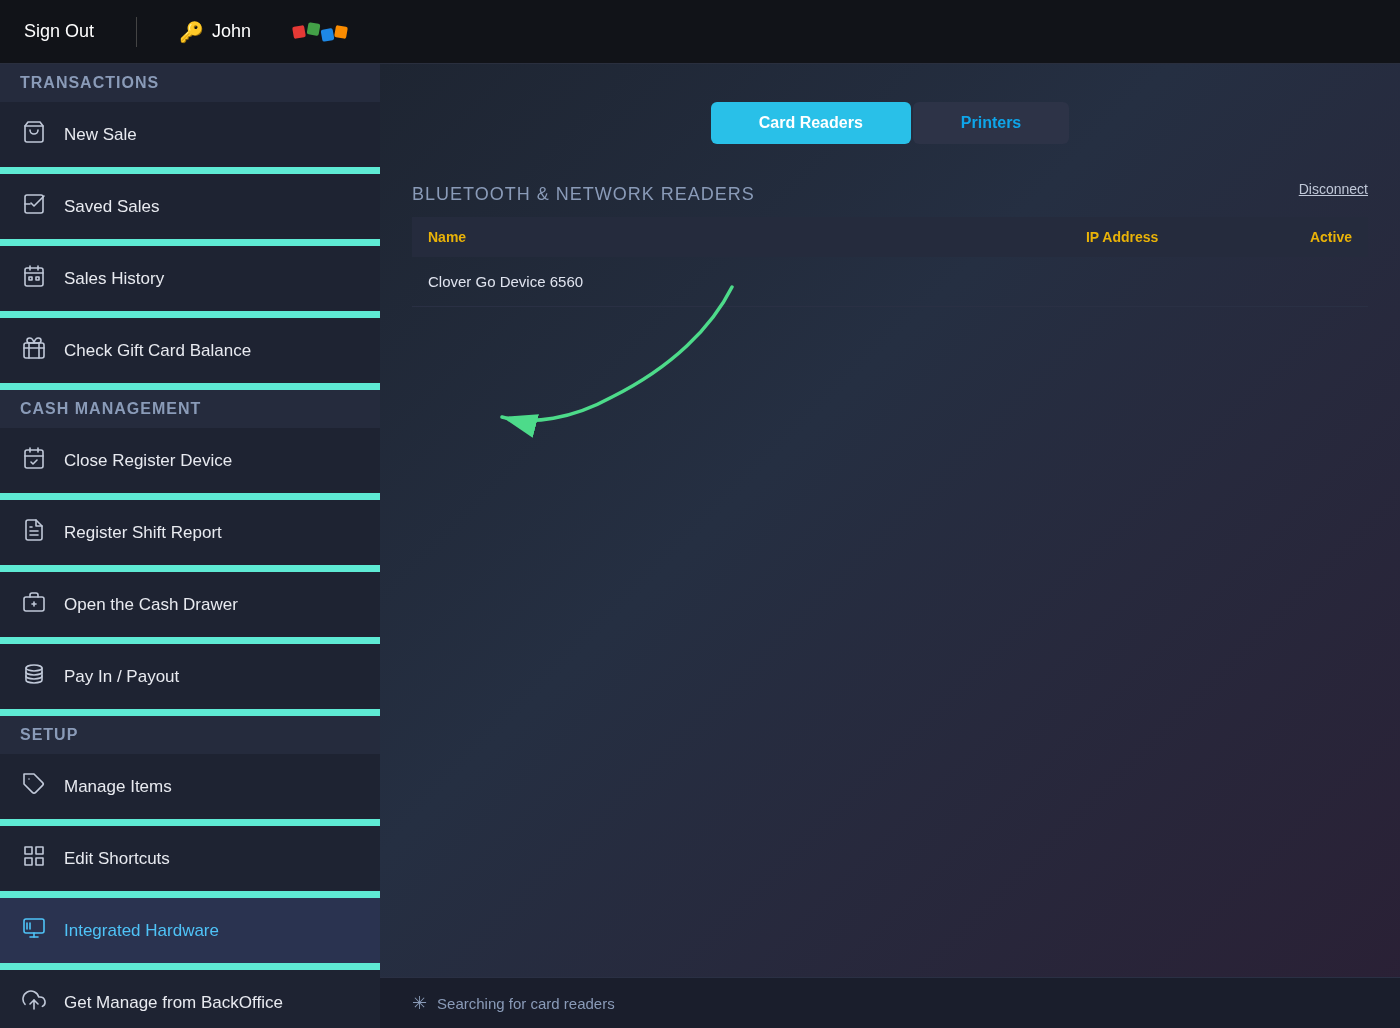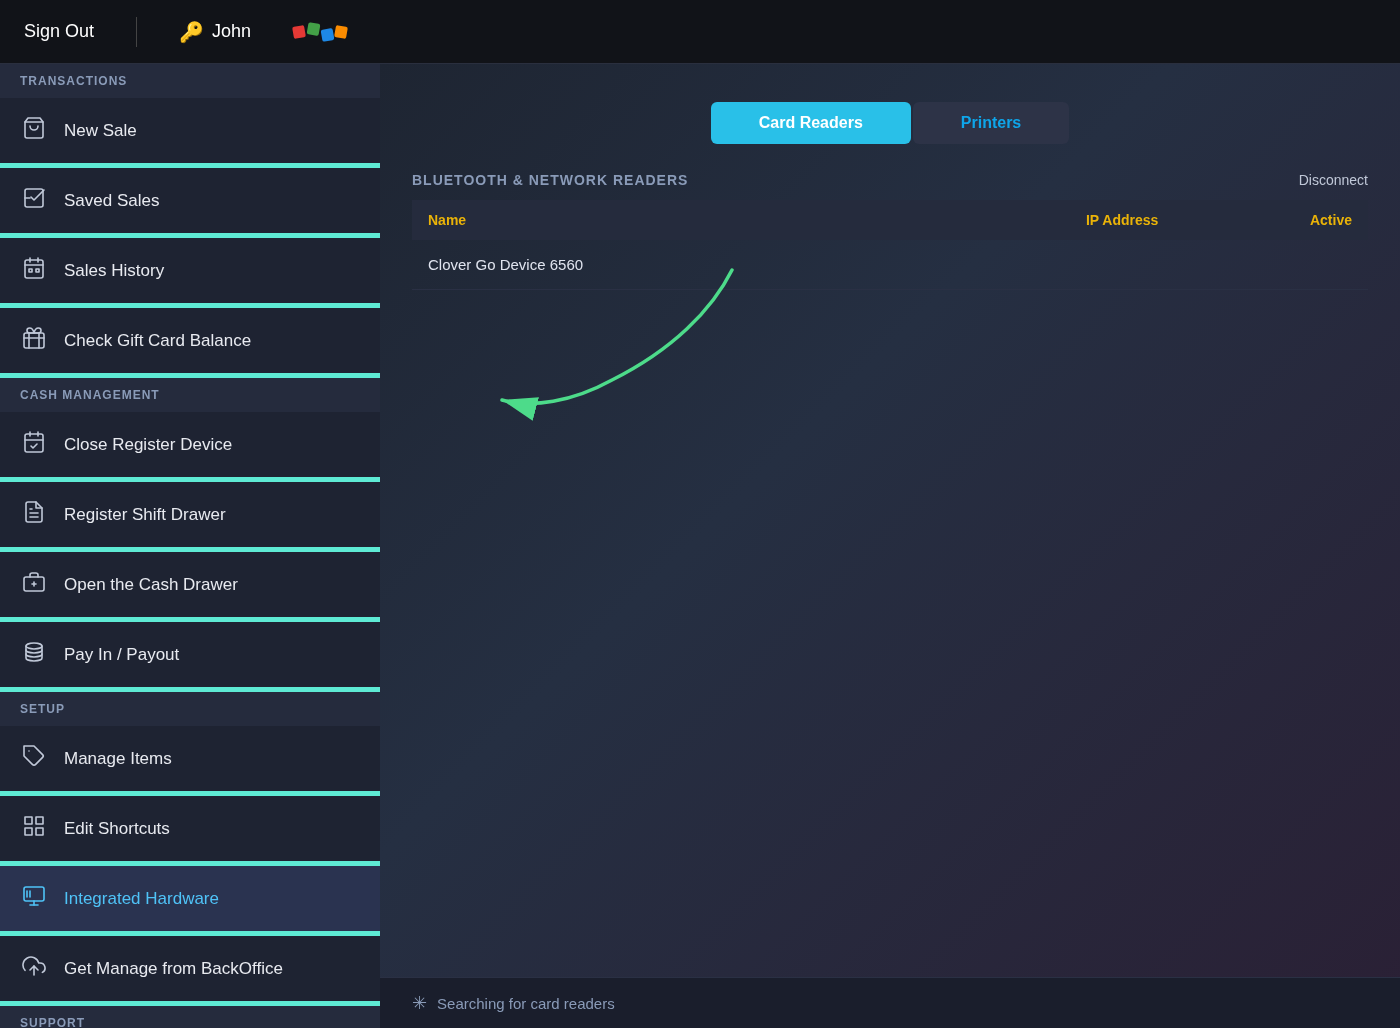--- a/index.html
+++ b/index.html
@@ -68,32 +68,32 @@
     
     .sidebar {
       width: 380px;
       background: #1e2332;
       flex-shrink: 0;
       overflow-y: auto;
     }
     .sidebar-section-header {
       background: #252b3d;
       padding: 10px 20px;
-      font-size: 12px;
+      font-size: 16px;
       font-weight: 700;
       color: #8a9bb8;
       letter-spacing: 1px;
       text-transform: uppercase;
     }
     .sidebar-item {
       display: flex;
       align-items: center;
       padding: 18px 20px;
       gap: 16px;
-      border-bottom: 5px solid #5eead4;
+      border-bottom: 7px solid #5eead4;
       cursor: pointer;
       font-size: 17px;
       color: #e8eaf0;
     }
     .sidebar-item.active {
       background: #2a3350;
       color: #4fc3f7;
     }
     .sidebar-item .item-icon {
       font-size: 20px;
@@ -146,29 +146,31 @@
       display: flex;
       flex-direction: column;
     }
     .section-header-row {
       display: flex;
       justify-content: space-between;
       align-items: center;
       margin-bottom: 12px;
     }
     .section-title {
-      font-size: 14px;
-      font-weight: 700;
+      font-size: 18px;
+      font-weight: 400;
       color: #8a9bb8;
       letter-spacing: 1px;
       text-transform: uppercase;
+      margin-top: 12px;
     }
     .disconnect-link {
       font-size: 14px;
       color: #c0c8d8;
+      text-decoration: underline;
       cursor: pointer;
     }
 
     
     .device-table {
       width: 100%;
       border-collapse: collapse;
     }
     .device-table thead tr {
       background: #252b3d;
@@ -328,21 +330,21 @@
     <div class="sidebar-item">
       <span class="item-icon">
         <svg class="icon-svg" viewBox="0 0 24 24">
             <path d="M14 2H6a2 2 0 00-2 2v16a2 2 0 002 2h12a2 2 0 002-2V8z"></path>
             <polyline points="14 2 14 8 20 8"></polyline>
             <line x1="16" y1="13" x2="8" y2="13"></line>
             <line x1="16" y1="17" x2="8" y2="17"></line>
             <line x1="10" y1="9" x2="8" y2="9"></line>
           </svg>
       </span>
-      <span>Register Shift Drawer</span>
+      <span>Register Shift Report</span>
     </div>
 
     <div class="sidebar-item">
       <span class="item-icon">
         <svg class="icon-svg" viewBox="0 0 24 24">
             <rect x="2" y="7" width="20" height="14" rx="2"></rect>
             <path d="M16 7V5a2 2 0 00-2-2h-4a2 2 0 00-2 2v2"></path>
             <line x1="12" y1="12" x2="12" y2="16"></line>
             <line x1="10" y1="14" x2="14" y2="14"></line>
           </svg>

